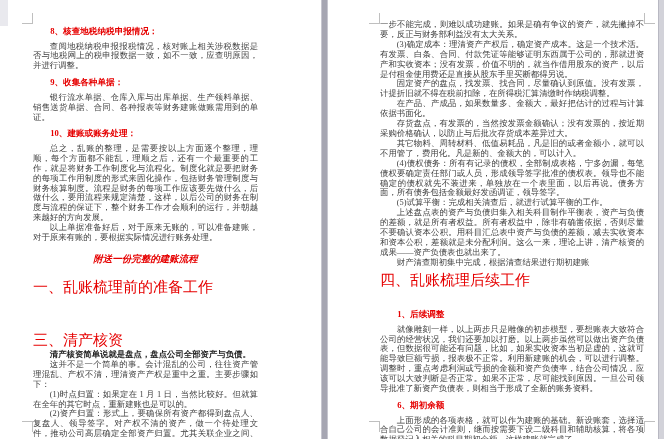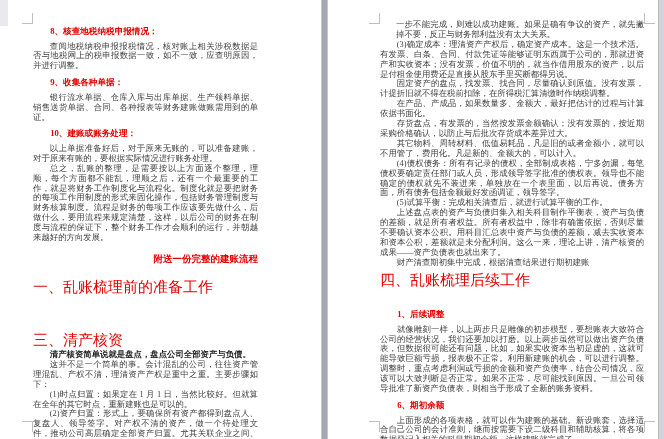--- a/index.html
+++ b/index.html
@@ -17,25 +17,25 @@
   .page{position:absolute;top:0;height:439px;background:var(--pagebg);overflow:hidden;}
   .page-left{left:0;width:288px;}
   .page-right{left:328px;width:336px;}
   .page-divider{position:absolute;top:0;left:321px;width:7px;height:439px;background:var(--divider);border-left:1px solid #c6c6cf;border-right:1px solid #c6c6cf;}
   .window-edge{position:absolute;top:0;left:658px;width:6px;height:439px;background:var(--edge);border-left:1px solid #b8b8c2;}
   .window-corner{position:absolute;top:0;left:0;width:8px;height:26px;background:#e9e9ee;}
   .content{position:absolute;top:0;left:0;right:0;bottom:0;font-size:8.4px;line-height:9.9px;color:var(--body);text-align:justify;}
   .page-left .content{padding:20px 30px 0 33px;}
   .page-right .content{padding:20px 20px 0 52px;}
   .para{text-indent:2em;}
-  .para-cont{text-indent:0;margin-left:16px;}
+  .para-cont{text-indent:0;}
   .para-bold{text-indent:2em;font-weight:bold;color:#222222;}
   .h-num{color:var(--red);font-weight:bold;text-indent:2em;margin:6px 0 5px;font-size:8.6px;line-height:10.5px;}
   .h-sec{color:var(--red);font-weight:normal;margin:7px 0 5px;font-size:15px;line-height:10.5px;}
-  .title{color:var(--red);font-weight:bold;text-align:right;text-indent:0;font-size:9.5px;margin:10px 0 4px;line-height:12px;}
+  .title{color:var(--red);font-weight:bold;text-align:center;text-indent:0;font-size:9.5px;margin:10px 0 4px;line-height:12px;font-style:italic;}
   .spacer-small{height:6px;}
   .spacer-medium{height:13px;}
   .spacer-large{height:24px;}
   .mark{position:absolute;width:11px;height:11px;border:0 solid var(--mark);}
   .mark.tl{border-right-width:1px;border-bottom-width:1px;}
   .mark.tr{border-left-width:1px;border-bottom-width:1px;}
   .mark.bl{border-right-width:1px;border-top-width:1px;}
   .mark.br{border-left-width:1px;border-top-width:1px;}
   .page-left .mark.tl{left:22px;top:13px;}
   .page-left .mark.tr{left:291px;top:13px;}
@@ -55,22 +55,22 @@
     <div class="mark tl"></div>
     <div class="mark tr"></div>
     <div class="mark bl"></div>
     <div class="mark br"></div>
     <div class="content">
         <div class="h-num">8、核查地税纳税申报情况：</div>
         <div class="para">查阅地税纳税申报报税情况，核对账上相关涉税数据是否与地税网上的税申报数据一致，如不一致，应查明原因，并进行调整。</div>
         <div class="h-num">9、收集各种单据：</div>
         <div class="para">银行流水单据、仓库入库与出库单据、生产领料单据、销售送货单据、合同、各种报表等财务建账做账需用到的单证。</div>
         <div class="h-num">10、建账或账务处理：</div>
+        <div class="para">总之，乱账的整理，是需要按以上方面逐个整理，理顺，每个方面都不能乱，理顺之后，还有一个最重要的工作，就是将财务工作制度化与流程化。制度化就是要把财务的每项工作用制度的形式来固化操作，包括财务管理制度与财务核算制度。流程是财务的每项工作应该要先做什么，后做什么，要用流程来规定清楚，这样，以后公司的财务在制度与流程的保证下，整个财务工作才会顺利的运行，并朝越来越好的方向发展。</div>
         <div class="para">以上单据准备好后，对于原来无账的，可以准备建账，对于原来有账的，要根据实际情况进行账务处理。</div>
-        <div class="para">总之，乱账的整理，是需要按以上方面逐个整理，理顺，每个方面都不能乱，理顺之后，还有一个最重要的工作，就是将财务工作制度化与流程化。制度化就是要把财务的每项工作用制度的形式来固化操作，包括财务管理制度与财务核算制度。流程是财务的每项工作应该要先做什么，后做什么，要用流程来规定清楚，这样，以后公司的财务在制度与流程的保证下，整个财务工作才会顺利的运行，并朝越来越好的方向发展。</div>
         <div class="title">附送一份完整的建账流程</div>
         <div class="spacer-small"></div>
         <div class="h-sec">一、乱账梳理前的准备工作</div>
         <div class="spacer-small"></div>
         <div class="spacer-large"></div>
         <div class="h-sec">三、清产核资</div>
         <div class="para-bold">清产核资简单说就是盘点，盘点公司全部资产与负债。</div>
         <div class="para">这并不是一个简单的事。会计混乱的公司，往往资产管理混乱、产权不清，理清资产产权是重中之重。主要步骤如下：</div>
         <div class="para">(1)时点归置：如果定在 1 月 1 日，当然比较好。但就算在全年的其它时点，重新建账也是可以的。</div>
         <div class="para">(2)资产归置：形式上，要确保所有资产都得到盘点人、复盘人、领导签字。对产权不清的资产，做一个待处理文件，推动公司高层确定全部资产归置。尤其关联企业之间、股东与企业之间、母子公司之间，产权清晰这</div>

